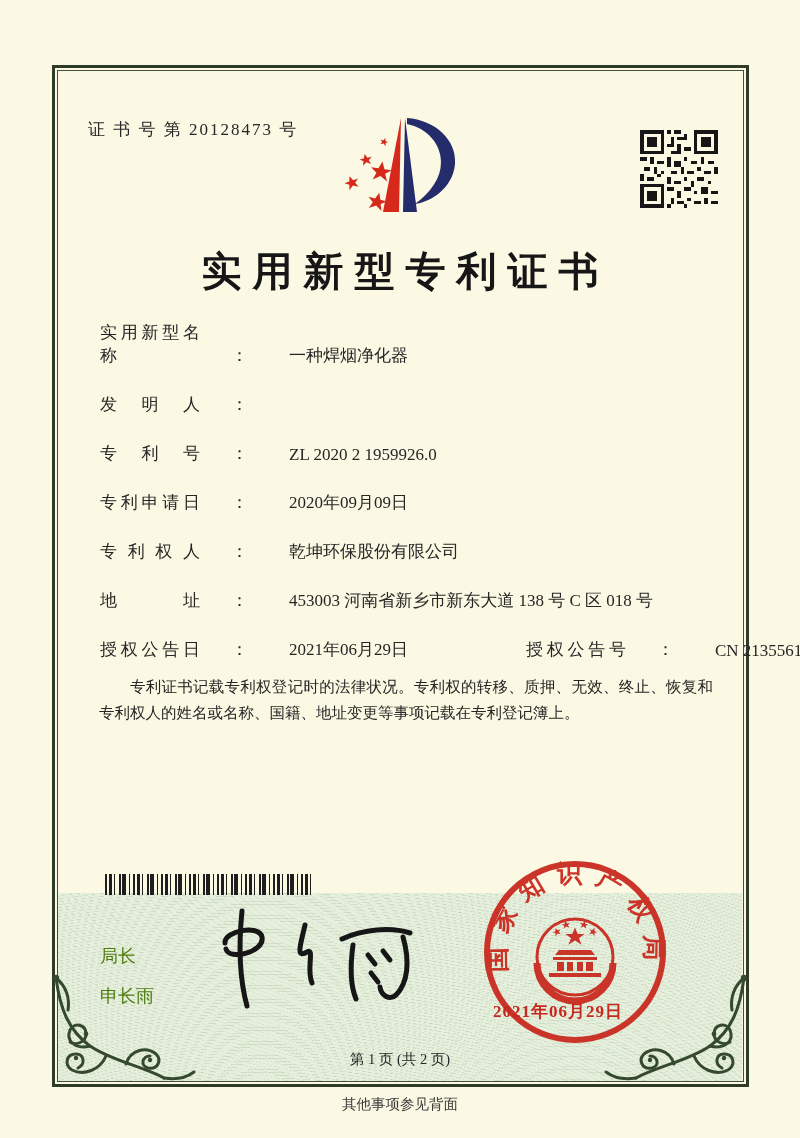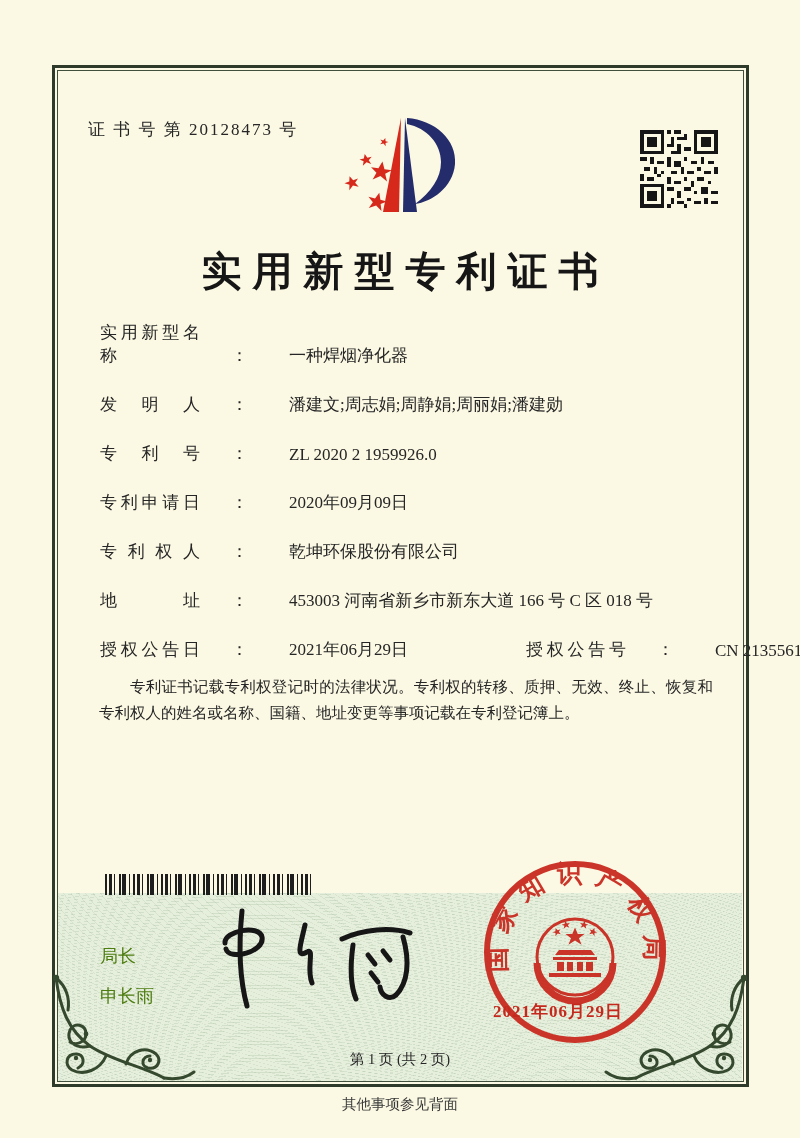--- a/index.html
+++ b/index.html
@@ -191,41 +191,40 @@
 
   <div class="fields">
     <div class="frow">
       <span class="flabel">实用新型名称</span>
         <span class="fcolon">：</span>
       <span class="fvalue">一种焊烟净化器</span>
     </div>
     <div class="frow">
       <span class="flabel">发明人</span>
         <span class="fcolon">：</span>
-      <span class="fvalue">潘建文;周志娟;周静娟;周丽娟;潘建勋</span>
     </div>
     <div class="frow">
       <span class="flabel">专利号</span>
         <span class="fcolon">：</span>
       <span class="fvalue">ZL 2020 2 1959926.0</span>
     </div>
     <div class="frow">
       <span class="flabel">专利申请日</span>
         <span class="fcolon">：</span>
       <span class="fvalue">2020年09月09日</span>
     </div>
     <div class="frow">
       <span class="flabel">专利权人</span>
         <span class="fcolon">：</span>
       <span class="fvalue">乾坤环保股份有限公司</span>
     </div>
     <div class="frow">
       <span class="flabel">地址</span>
         <span class="fcolon">：</span>
-      <span class="fvalue">453003 河南省新乡市新东大道 166 号 C 区 018 号</span>
+      <span class="fvalue">453003 河南省新乡市新东大道 138 号 C 区 018 号</span>
     </div>
     <div class="frow">
       <span class="flabel">授权公告日</span>
         <span class="fcolon">：</span>
       <span class="fvalue">2021年06月29日</span>
       <span class="grant-gap"></span>
       <span class="flabel">授权公告号</span>
         <span class="fcolon">：</span>
       <span class="fvalue">CN 213556129 U</span>
     </div>

